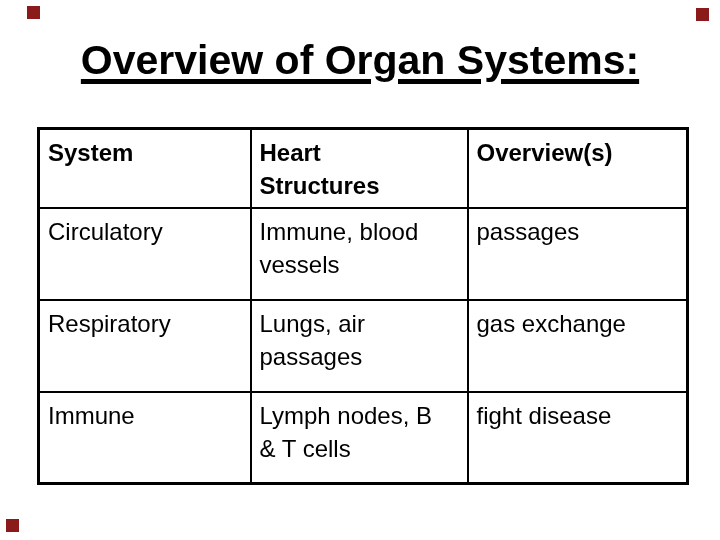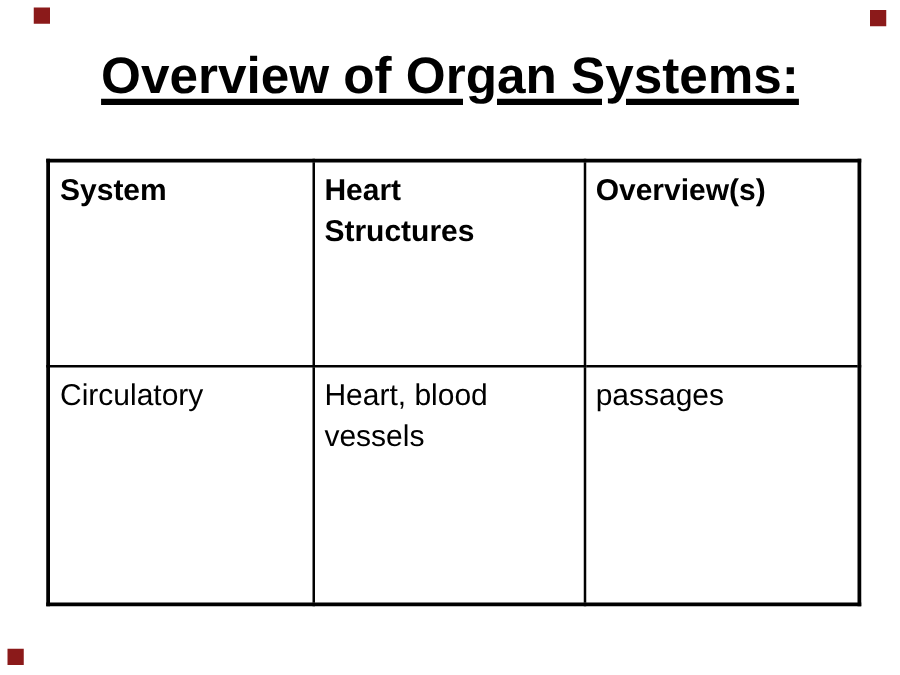--- a/index.html
+++ b/index.html
@@ -94,20 +94,32 @@
     </colgroup>
     <tbody>
       <tr class="header-row">
         <th>System</th>
         <th>Heart
 Structures</th>
         <th>Overview(s)</th>
       </tr>
       <tr class="body-row">
         <td>Circulatory</td>
-        <td>Heart, blood
+        <td>Immune, blood
 vessels</td>
         <td>passages</td>
+      </tr>
+      <tr class="body-row">
+        <td>Respiratory</td>
+        <td>Lungs, air
+passages</td>
+        <td>gas exchange</td>
+      </tr>
+      <tr class="body-row">
+        <td>Immune</td>
+        <td>Lymph nodes, B
+&amp; T cells</td>
+        <td>fight disease</td>
       </tr>
     </tbody>
   </table>
 
 </div>
 
 </body></html>

